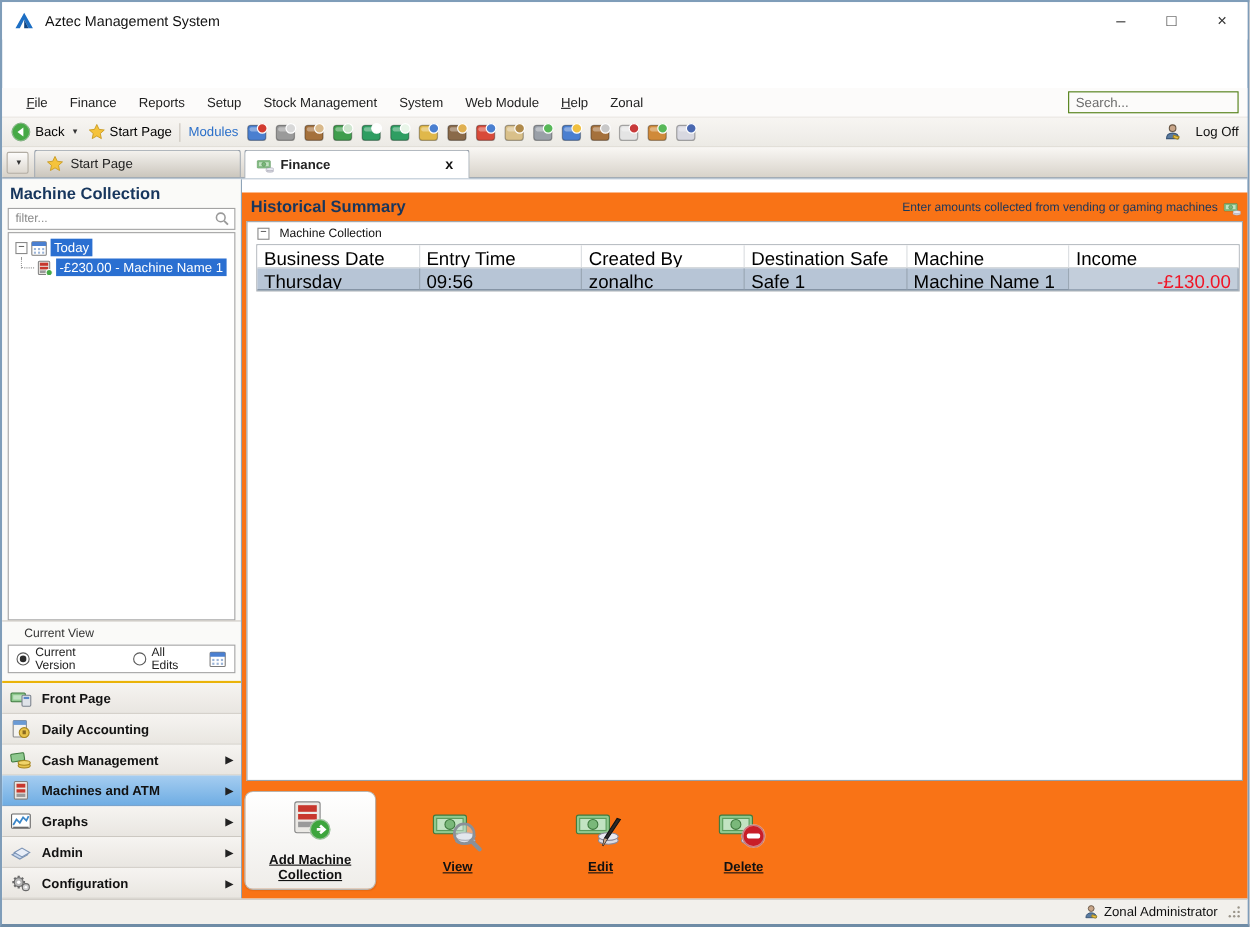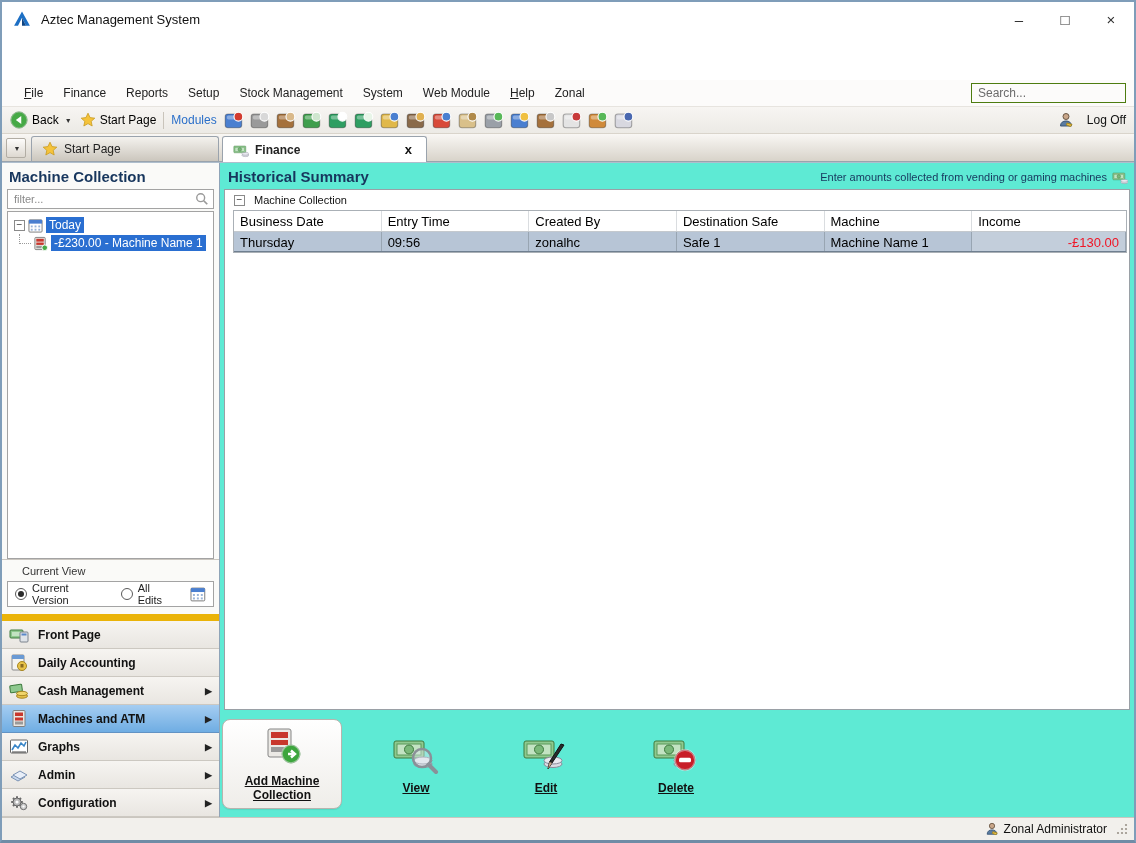--- a/index.html
+++ b/index.html
@@ -61,35 +61,35 @@
   .tree-icon { display:inline-flex; width:15px; height:15px; margin-right:3px; flex:0 0 auto; }
   .tree-label.selected { background:#2a6fd1; color:#fff; padding:1px 3px; }
 
   .current-view-label { font-size:11px; color:#333; padding:5px 20px 2px; border-top:1px solid #cac6bf; }
   .current-view-box { margin:2px 5px 7px; border:1px solid #a3a3a3; background:#fff; height:26px; display:flex; align-items:center; padding:0 7px; font-size:11px; color:#222; }
   .radio-opt { display:flex; align-items:center; gap:5px; margin-right:14px; }
   .radio { width:12px; height:12px; border-radius:50%; border:1px solid #5a5a5a; background:#fff; position:relative; flex:0 0 auto; }
   .radio.checked::after { content:""; position:absolute; left:2px; top:2px; width:6px; height:6px; border-radius:50%; background:#2b2b2b; }
   .cv-calendar { margin-left:auto; display:inline-flex; width:16px; height:16px; }
 
-  .nav-list { border-top:7px solid #eab308; flex:0 0 auto; }
+  .nav-list { border-top:2px solid #eab308; flex:0 0 auto; }
   .nav-item { height:28px; display:flex; align-items:center; padding:0 7px; gap:9px; border-bottom:1px solid #ccc8c1; background:linear-gradient(#f6f4f1,#e9e6e1); font-size:12px; font-weight:bold; color:#111; }
   .nav-item.selected { background:linear-gradient(#a5cdf1,#6fade3); border-bottom:1px solid #6293c4; }
   .nav-icon { display:inline-flex; width:20px; height:20px; flex:0 0 auto; }
   .nav-arrow { margin-left:auto; font-size:9px; color:#222; }
 
   
-  .main { flex:1; display:flex; flex-direction:column; background:#5eead4; min-width:0; min-height:0; }
+  .main { flex:1; display:flex; flex-direction:column; background:#f97316; min-width:0; min-height:0;margin-top:12px; }
   .main-header { display:flex; align-items:center; padding:5px 6px 3px 8px; flex:0 0 auto; }
   .main-title { color:#17365d; font-weight:bold; font-size:15px; }
   .main-hint { margin-left:auto; color:#17365d; font-size:11px; display:flex; align-items:center; gap:5px; }
   .hint-icon { display:inline-flex; width:16px; height:16px; }
   .main-box { margin:1px 4px 0; border:1px solid #9aa0a6; flex:1; background:#fff; overflow:hidden; min-height:0; }
   .group-header { display:flex; align-items:center; gap:6px; padding:4px 5px 3px; font-size:11px; color:#111; }
-  .grid { margin:1px 2px 0 8px; border:1px solid #aab0b6; font-size:13px; }
+  .grid { margin:1px 2px 0 8px; border:1px solid #aab0b6; font-size:17px; }
   .grid-hrow { display:flex; height:21px; background:#fff; border-bottom:1px solid #c4c9ce; }
   .gcell { width:16.55%; padding:3px 6px; border-right:1px solid #dadde0; white-space:nowrap; overflow:hidden; }
   .gcell:last-child { flex:1; width:auto; border-right:none; }
   .grid-row { display:flex; height:20px; background:#b7c5d6; border-bottom:1px solid #6f7f90; }
   .grid-row .gcell { border-right:1px solid #98a5b2; }
   .grid-row .gcell.income { text-align:right; color:#ef1526; background:#c3cedb; }
 
   .action-bar { height:107px; display:flex; align-items:center; gap:18px; padding:0 2px; flex:0 0 auto; }
   .action-btn { display:flex; flex-direction:column; align-items:center; justify-content:center; gap:3px; font-size:12px; font-weight:bold; color:#111; text-align:center; }
   .action-btn .action-icon { width:48px; height:48px; display:inline-flex; }

